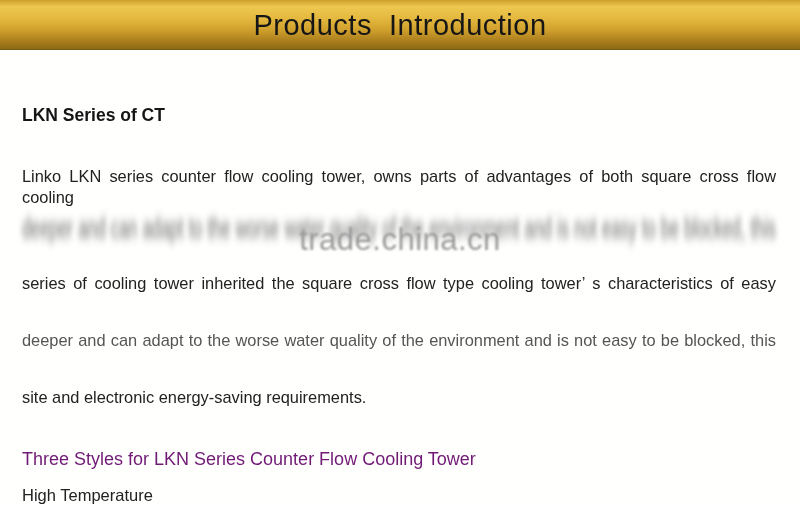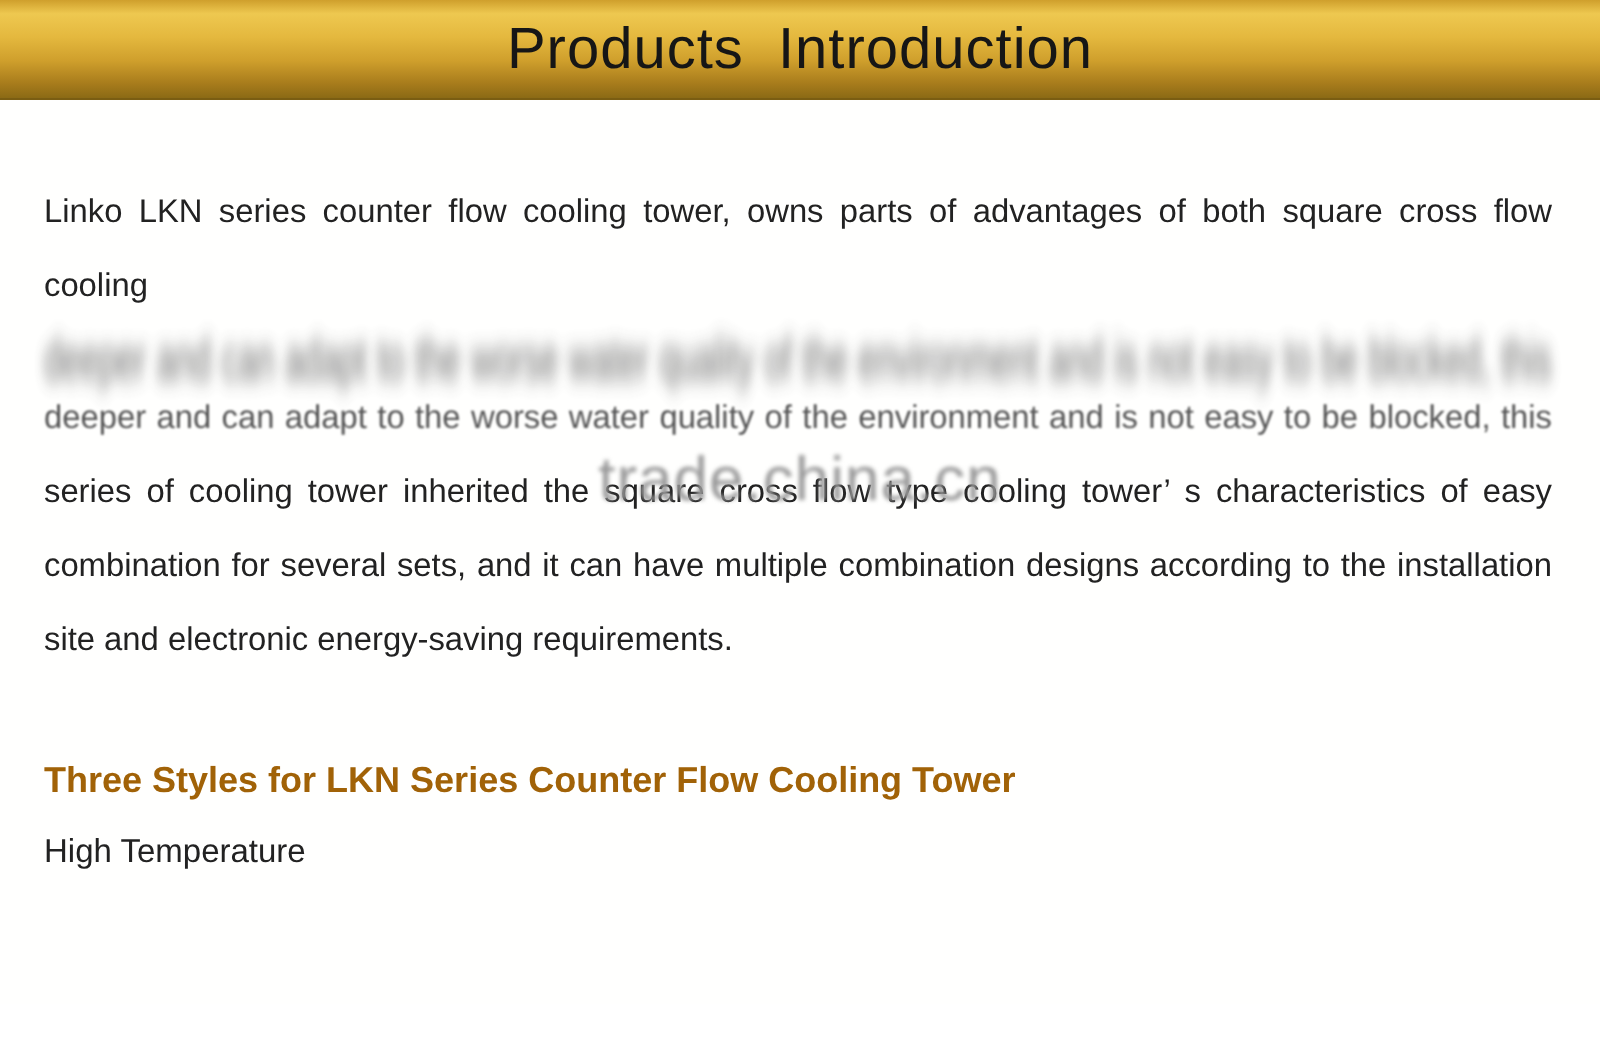--- a/index.html
+++ b/index.html
@@ -32,23 +32,24 @@
   
   .content{position:relative;padding:0 24px 0 22px;}
 
   .h-lkn{
     margin:52px 0 0 0;
     font-size:17.5px;line-height:26px;font-weight:bold;color:#151515;
   }
 
   .para{margin:38px 0 0 0;font-size:16.4px;color:#222222;}
   .line{
-    line-height:37px;
+    line-height:21px;
     text-align:justify;
     text-align-last:justify;
+    margin-top:36px;
   }
   .line.last{text-align:center;text-align-last:left;}
 
   
   .smear-slot{position:relative;height:28.6px;}
   .streaks{
     position:absolute;left:0;right:0;top:0;
     display:block;
     line-height:28.6px;
     color:#4d4d4d;
@@ -71,47 +72,47 @@
     text-align:center;
     font-size:31px;line-height:36px;
     color:#999999;
     letter-spacing:0.5px;
     filter:blur(1px);
     pointer-events:none;
   }
 
   .h-styles{
     margin:38px 0 0 0;
-    font-size:18px;line-height:26px;font-weight:bold;color:#a16207;
+    font-size:18px;line-height:26px;font-weight:normal;color:#701a75;
   }
   .style-list{margin:8px 0 0 0;padding:0;list-style:none;font-size:16.5px;color:#222222;}
   .style-list li{line-height:31.5px;}
 </style>
 </head>
 <body>
 
 <div class="page">
 
   <div class="header">
     <span class="header-title">Products  Introduction</span>
   </div>
 
   <div class="content">
 
+    <h1 class="h-lkn">LKN Series of CT</h1>
 
     <div class="para">
       <div class="line">Linko LKN series counter flow cooling tower, owns parts of advantages of both square cross flow cooling</div>
 
       <div class="smear-slot">
         <span class="streaks" aria-hidden="true">deeper and can adapt to the worse water quality of the environment and is not easy to be blocked, this</span>
       </div>
 
+      <div class="line">series of cooling tower inherited the square cross flow type cooling tower’ s characteristics of easy</div>
       <div class="line obscured">deeper and can adapt to the worse water quality of the environment and is not easy to be blocked, this</div>
-      <div class="line">series of cooling tower inherited the square cross flow type cooling tower’ s characteristics of easy</div>
-      <div class="line">combination for several sets, and it can have multiple combination designs according to the installation</div>
       <div class="line last">site and electronic energy-saving requirements.</div>
     </div>
 
     <h2 class="h-styles">Three Styles for LKN Series Counter Flow Cooling Tower</h2>
 
     <ul class="style-list">
       <li>High Temperature</li>
 
     </ul>
 

